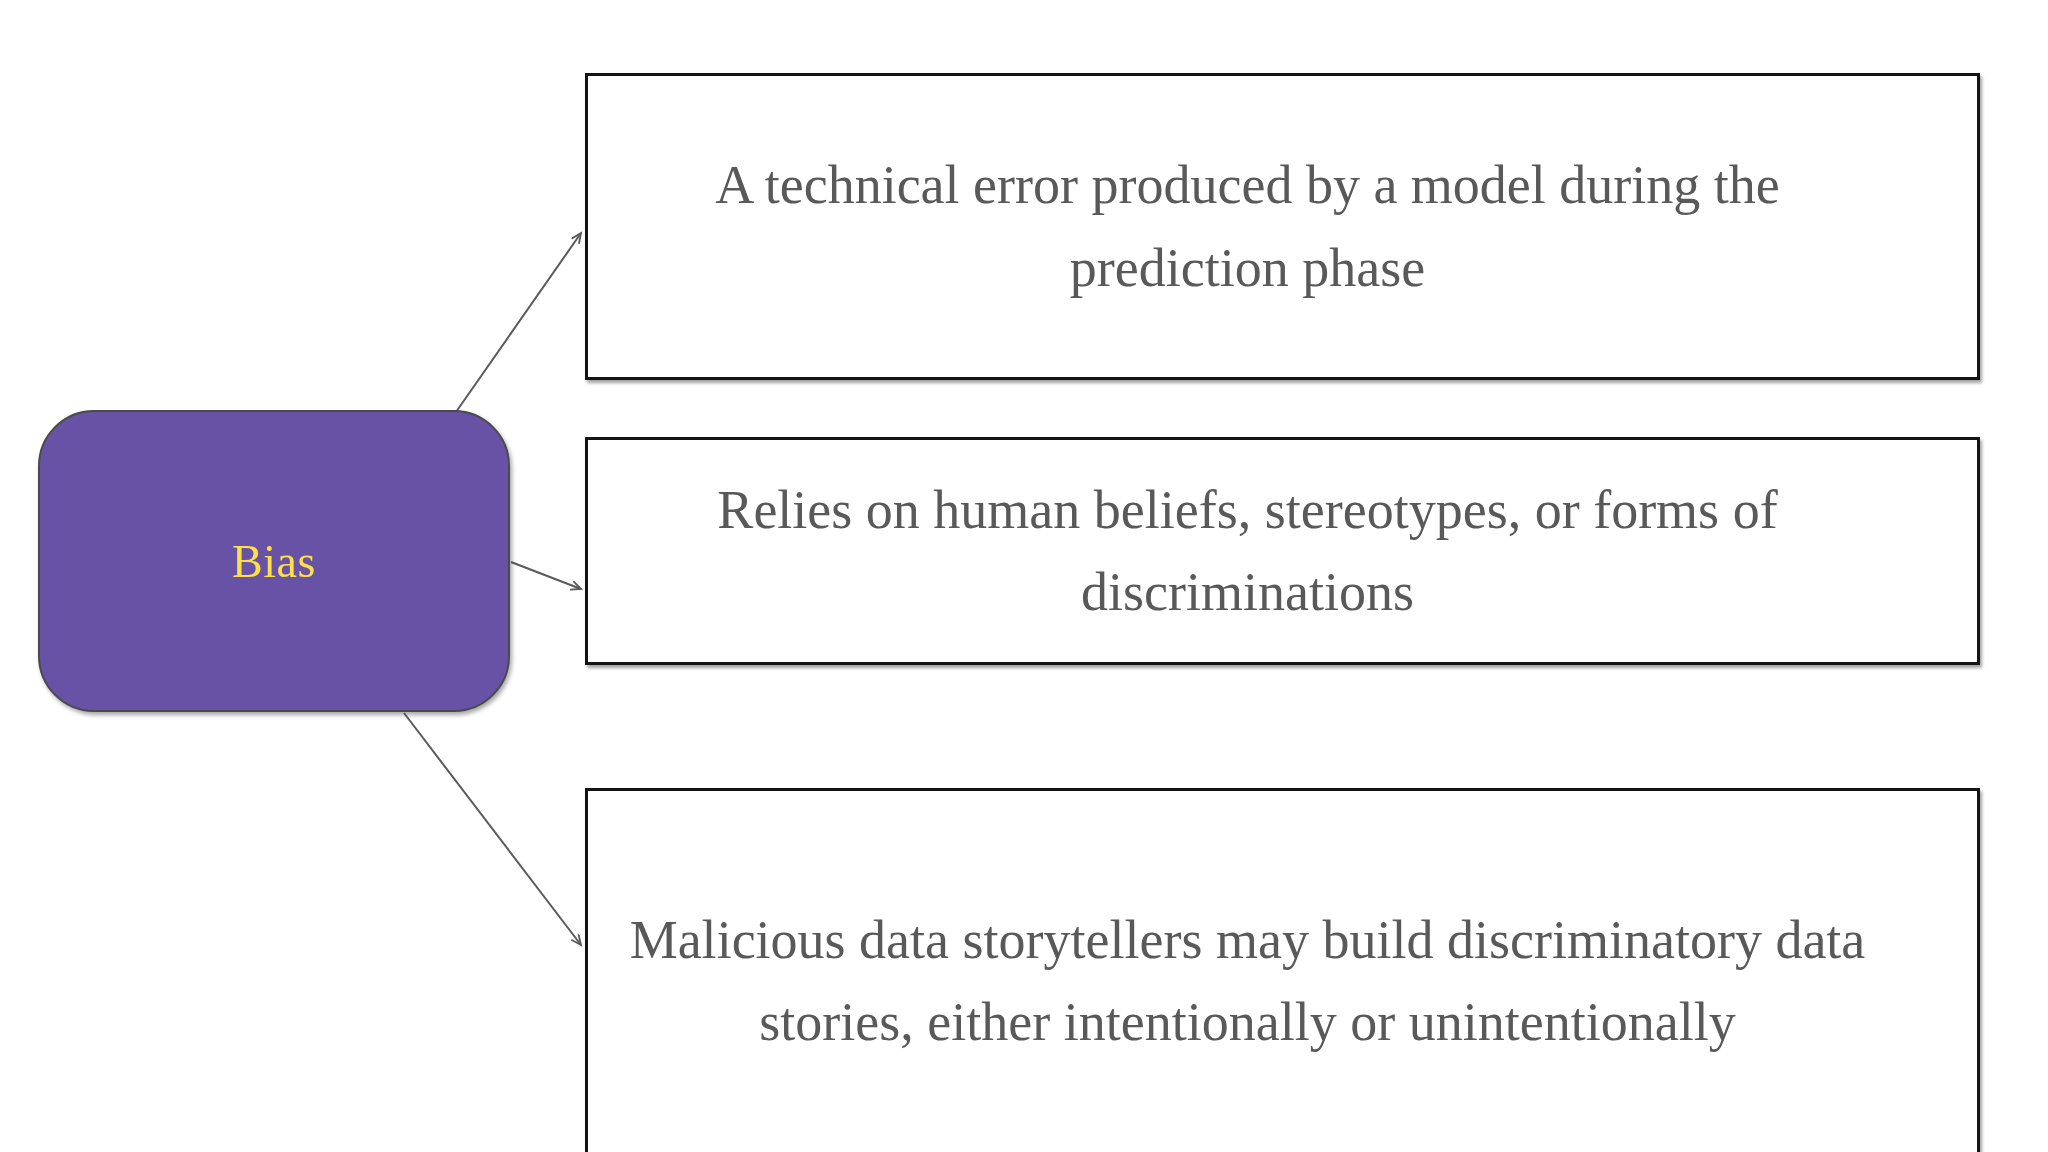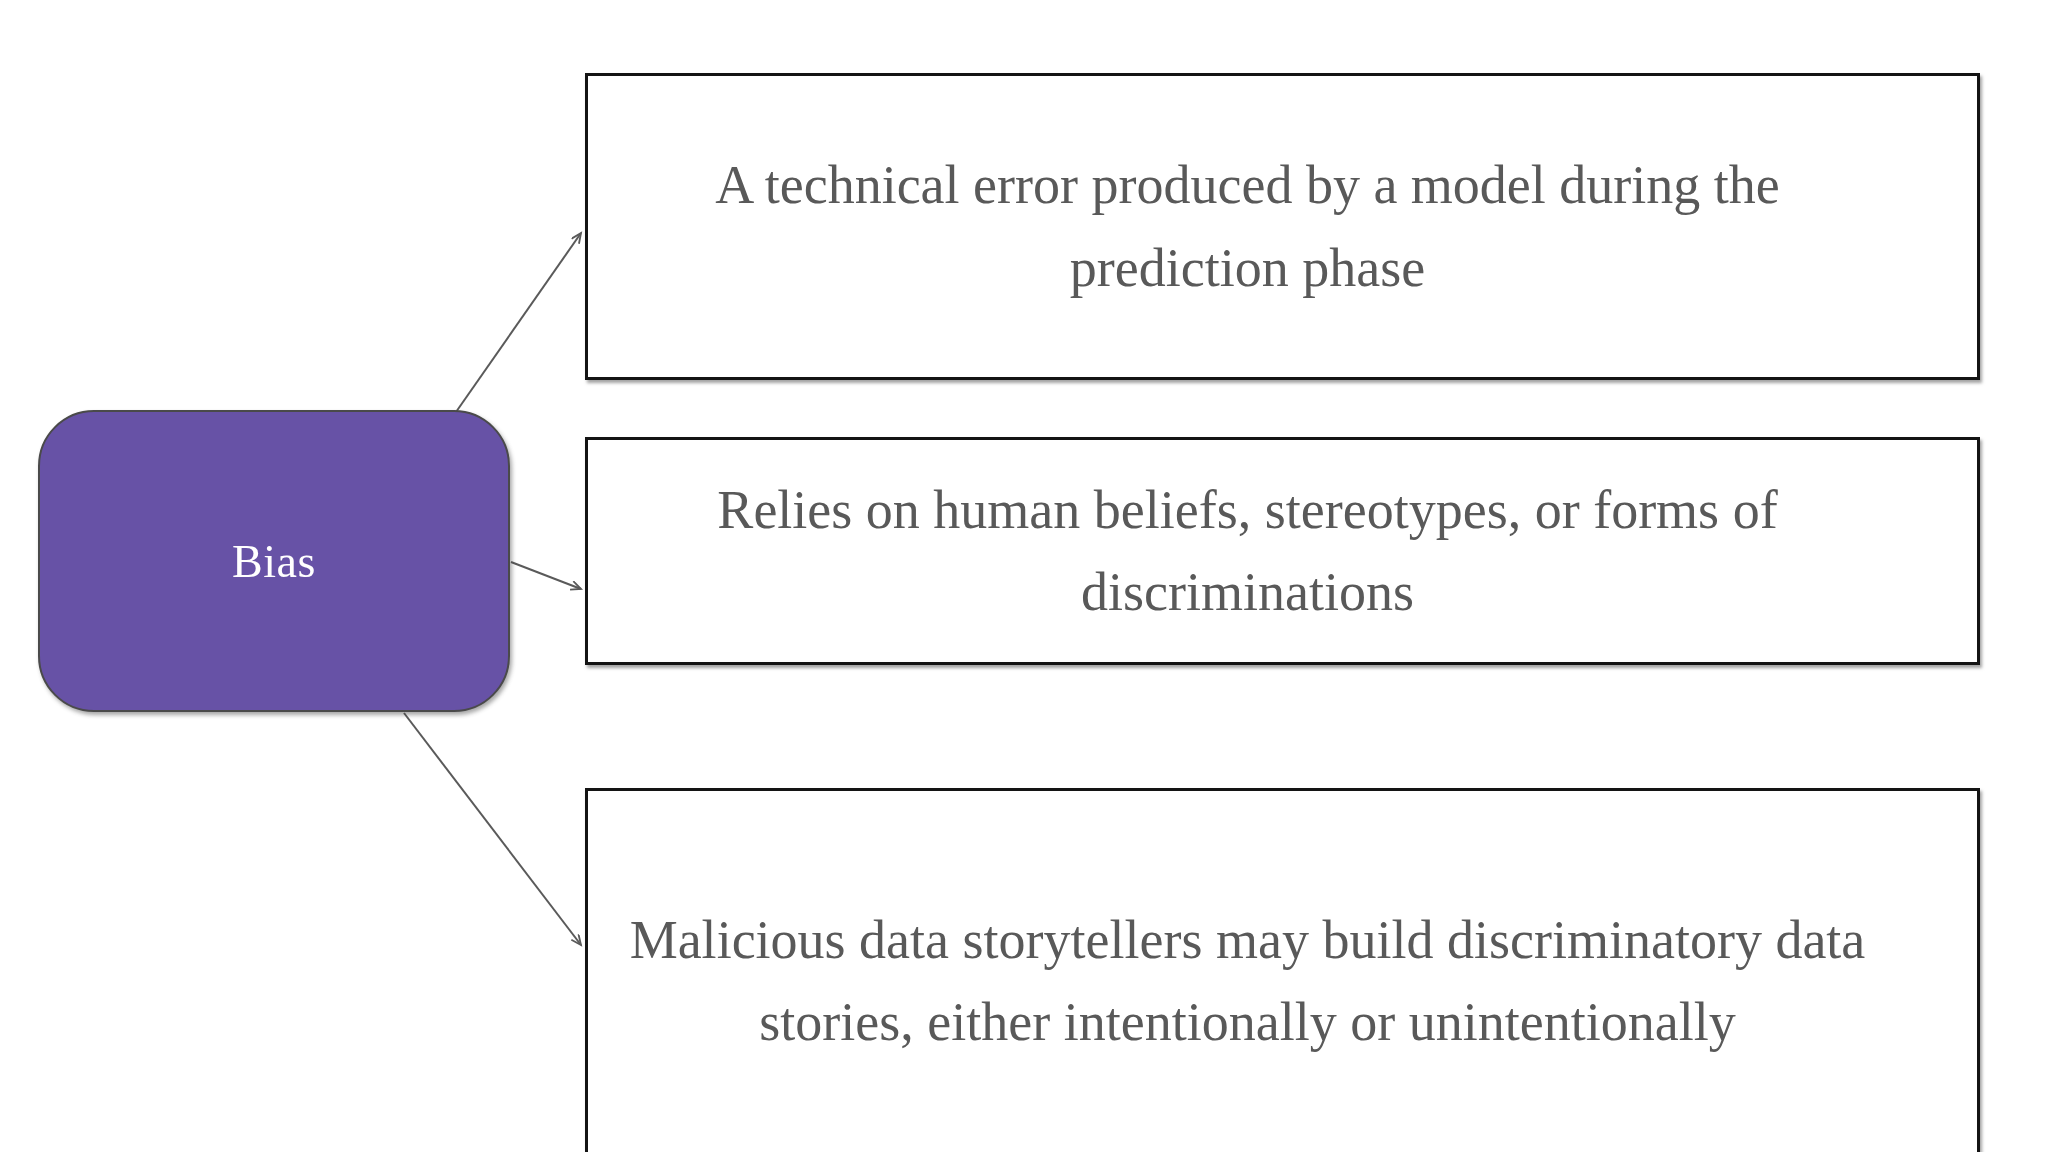--- a/index.html
+++ b/index.html
@@ -24,21 +24,21 @@
     background: #6752A6;
     border: 2px solid #4a4a4a;
     border-radius: 56px;
     box-sizing: border-box;
     display: flex;
     align-items: center;
     justify-content: center;
     box-shadow: 2px 3px 4px rgba(60,60,60,0.45);
   }
   .node-label {
-    color: #ffffff;
+    color: #fde047;
     font-size: 46px;
     letter-spacing: 0.5px;
   }
   .branch-box {
     position: absolute;
     left: 585px;
     width: 1395px;
     background: #ffffff;
     border: 3px solid #141414;
     box-sizing: border-box;

